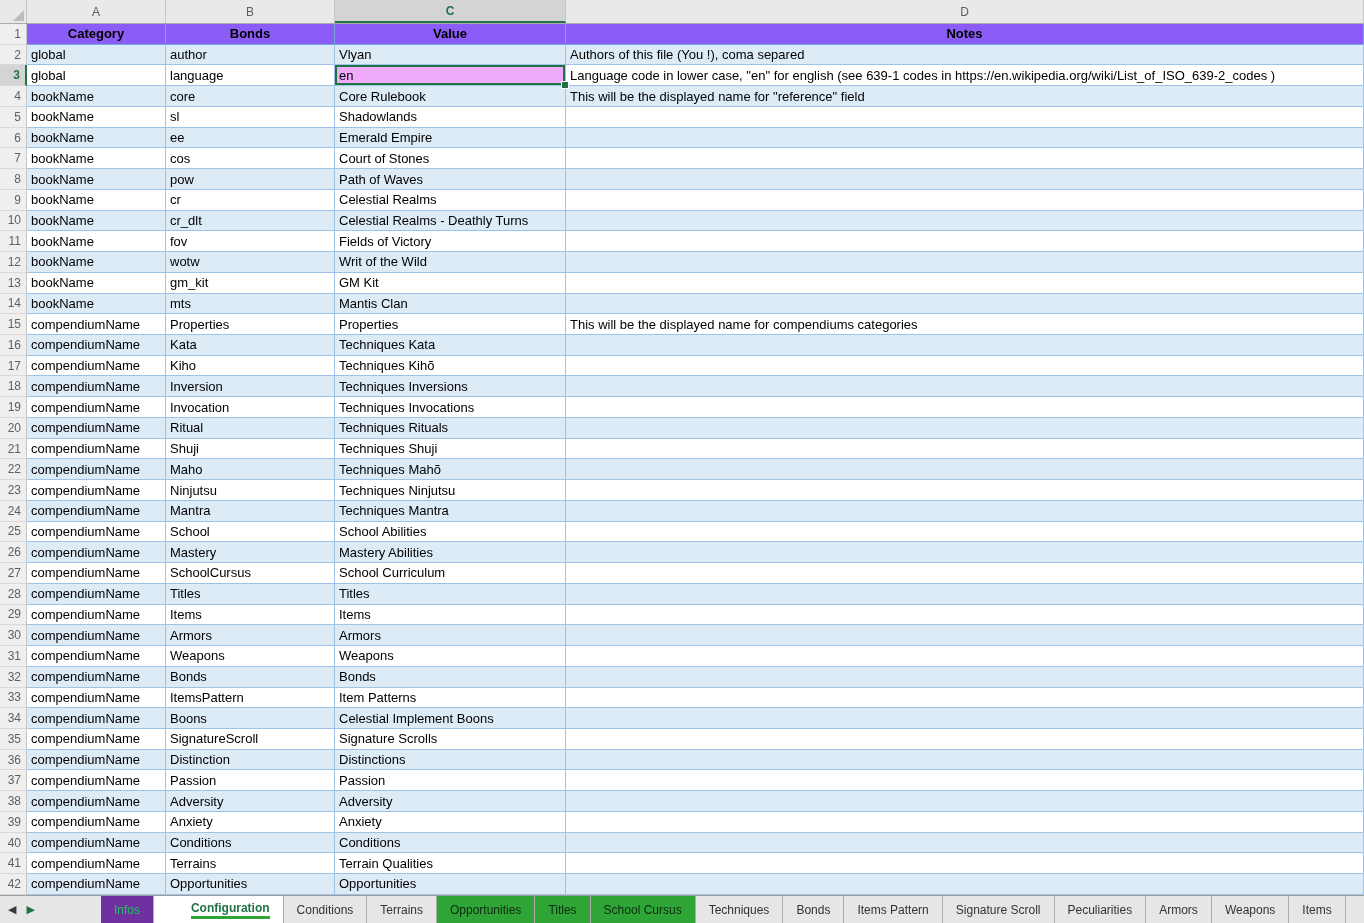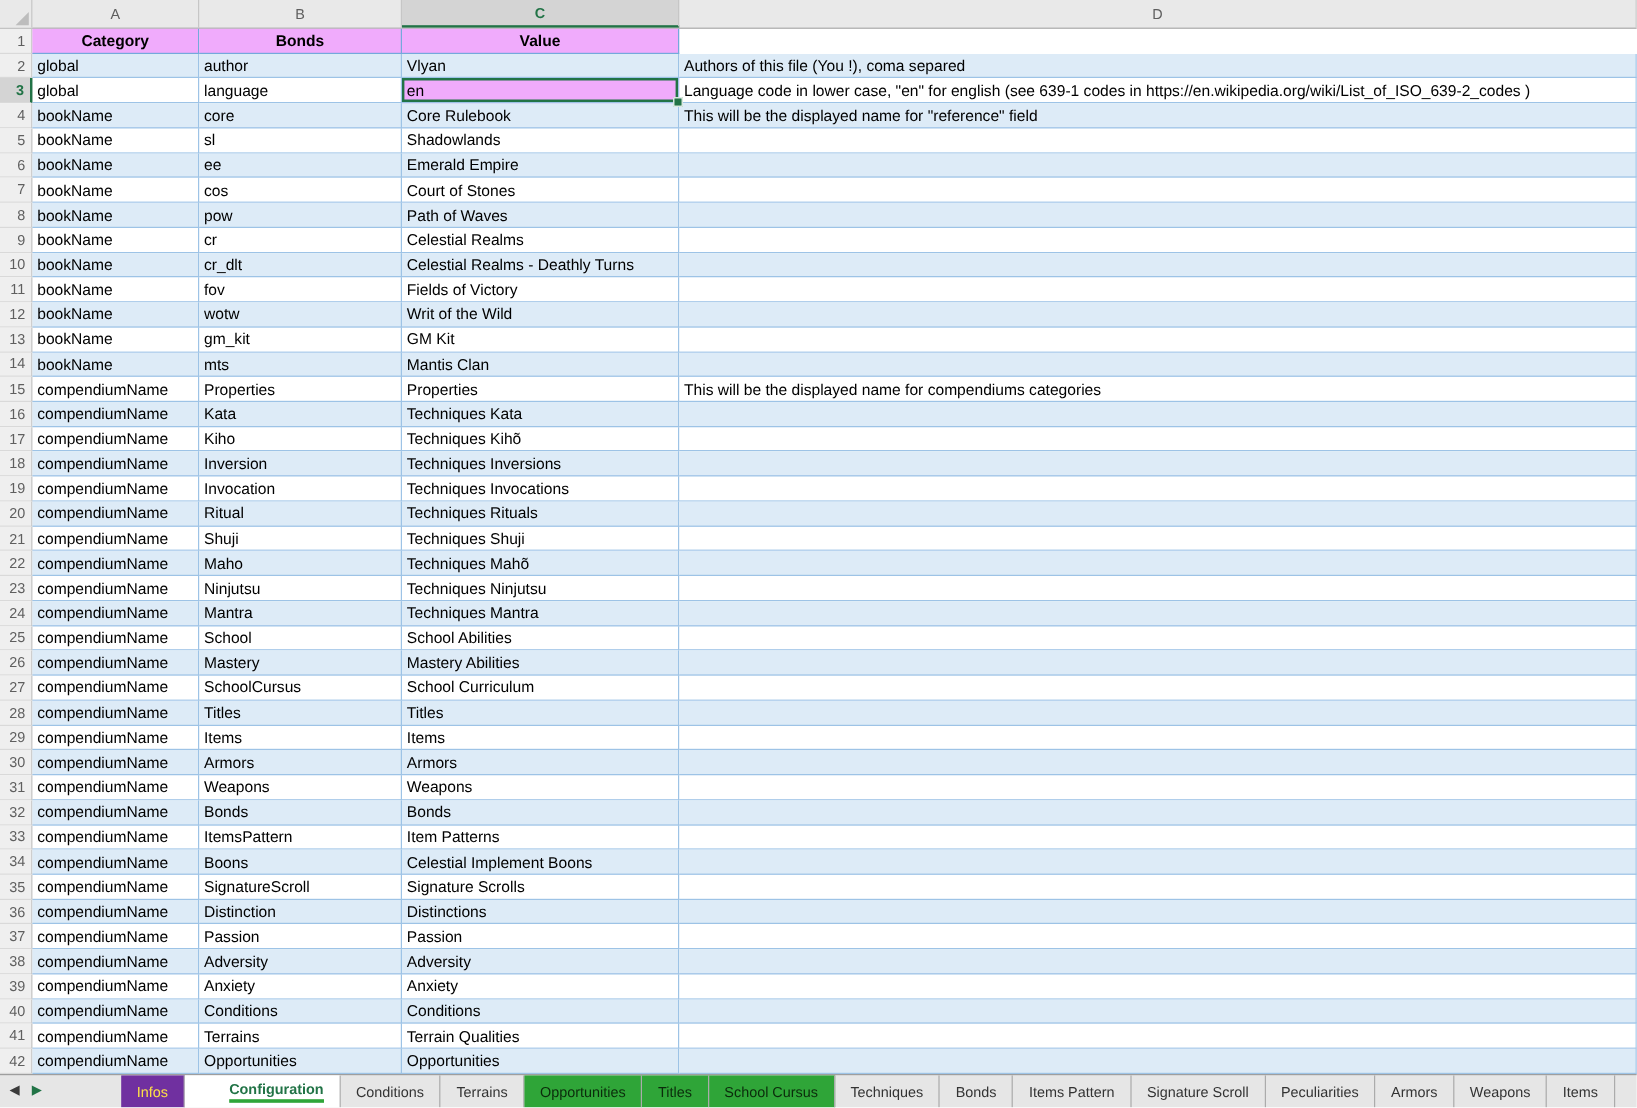--- a/index.html
+++ b/index.html
@@ -42,21 +42,21 @@
     display: flex; align-items: center; justify-content: flex-end; padding-right: 5px;
   }
   .rownum.hl { background: #D4D4D4; color: #217346; font-weight: bold; border-right: 2px solid #217346; }
   .cell {
     border-right: 1px solid #9DC3E6; border-bottom: 1px solid #9DC3E6;
     padding: 0 4px; display: flex; align-items: center;
     white-space: nowrap; overflow: hidden;
   }
   .row.band .cell { background: #DDEBF7; }
   .headerrow .cell {
-    background: #f0abfc; font-weight: bold; justify-content: center;
+    background: #8b5cf6; font-weight: bold; justify-content: center;
     border-right: 1px solid #74A9DB; border-bottom: 1px solid #74A9DB;
   }
   .cell.sel {
     position: relative; z-index: 3; overflow: visible;
     box-shadow: inset 0 0 0 2px #217346;
     background: #f0abfc;
   }
   .cell.sel::after {
     content: ""; position: absolute; right: -4px; bottom: -4px;
     width: 6px; height: 6px; background: #217346; border: 1px solid #fff;
@@ -71,21 +71,21 @@
   .nav { font-size: 11px; line-height: 1; cursor: pointer; }
   .nav.prev { color: #3A3A3A; }
   .nav.next { color: #217346; }
   .tabspacer { width: 58px; flex: 0 0 58px; }
   .tab {
     display: flex; align-items: center; padding: 0 13px;
     border-right: 1px solid #ABABAB; font-size: 12px; color: #333;
     cursor: pointer; white-space: nowrap; flex: 0 0 auto;
   }
   .tab:first-of-type { border-left: 1px solid #ABABAB; }
-  .tab.purple { background: #7030A0; color: #fde047; }
+  .tab.purple { background: #7030A0; color: #22c55e; }
   .tab.green { background: #2FA538; color: #0B2B0B; }
   .tab.active { background: #fff; font-weight: bold; }
   .tab.active span { color: #217346; border-bottom: 3px solid #2FA538; padding-bottom: 1px; margin-left: 24px; }
 </style>
 </head>
 <body>
 
 <div id="app">
 
   <div class="colhead">
@@ -95,20 +95,21 @@
     <div class="colletter w-c selcol">C</div>
     <div class="colletter w-d">D</div>
   </div>
 
   <div id="grid">
     <div class="row headerrow">
       <div class="rownum">1</div>
       <div class="cell w-a">Category</div>
       <div class="cell w-b">Bonds</div>
       <div class="cell w-c">Value</div>
+      <div class="cell w-d">Notes</div>
     </div>
 
   <div class="row band">
         <div class="rownum">2</div>
         <div class="cell w-a">global</div>
         <div class="cell w-b">author</div>
         <div class="cell w-c">Vlyan</div>
         <div class="cell w-d">Authors of this file (You !), coma separed</div>
       </div>
       <div class="row">

